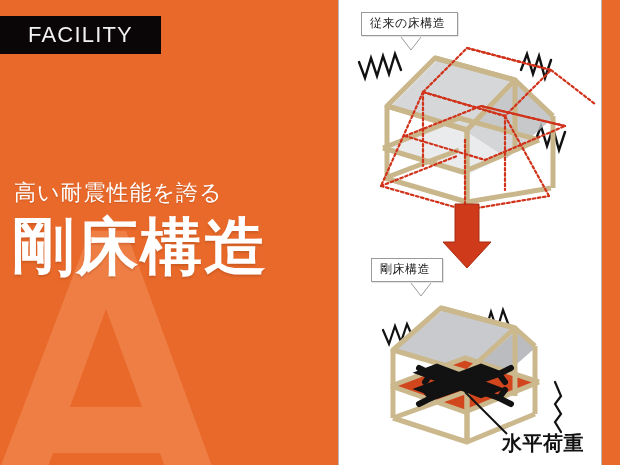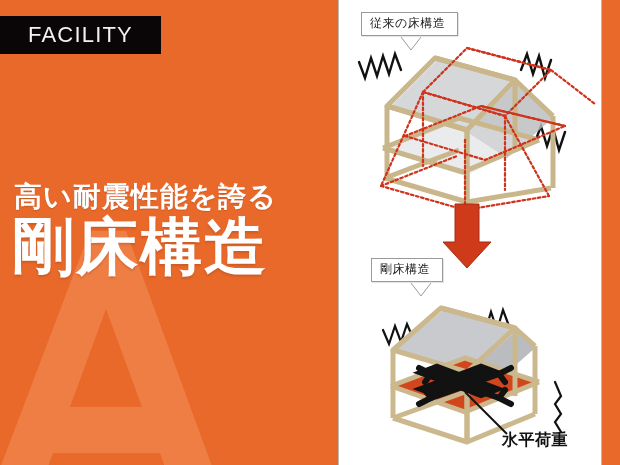--- a/index.html
+++ b/index.html
@@ -49,23 +49,23 @@
     letter-spacing: 1.2px;
     font-weight: 300;
     font-family: "Liberation Sans", "DejaVu Sans", sans-serif;
   }
 
   .headline-sub {
     position: absolute;
     left: 14px;
     top: 162px;
     color: #ffffff;
-    font-size: 28px;
+    font-size: 22px;
     letter-spacing: 1px;
-    font-weight: 700;
+    font-weight: 400;
     white-space: nowrap;
     text-shadow: 0 1px 1px rgba(120,45,10,.25);
   }
   .headline-main {
     position: absolute;
     left: 12px;
     top: 198px;
     color: #ffffff;
     font-size: 62px;
     line-height: 66px;
@@ -105,21 +105,21 @@
     letter-spacing: .5px;
     box-shadow: 1px 1px 0 rgba(0,0,0,.10);
   }
   .callout-1 { left: 22px; top: 12px; }
   .callout-2 { left: 32px; top: 258px; }
 
   .load-label {
     position: absolute;
     left: 163px;
     top: 430px;
-    font-size: 16px;
+    font-size: 20px;
     font-weight: 700;
     color: #111;
     letter-spacing: 0.5px;
     white-space: nowrap;
   }
 
   svg { display: block; }
   .svg-abs { position: absolute; left: 0; top: 0; }
 </style>
 </head>

